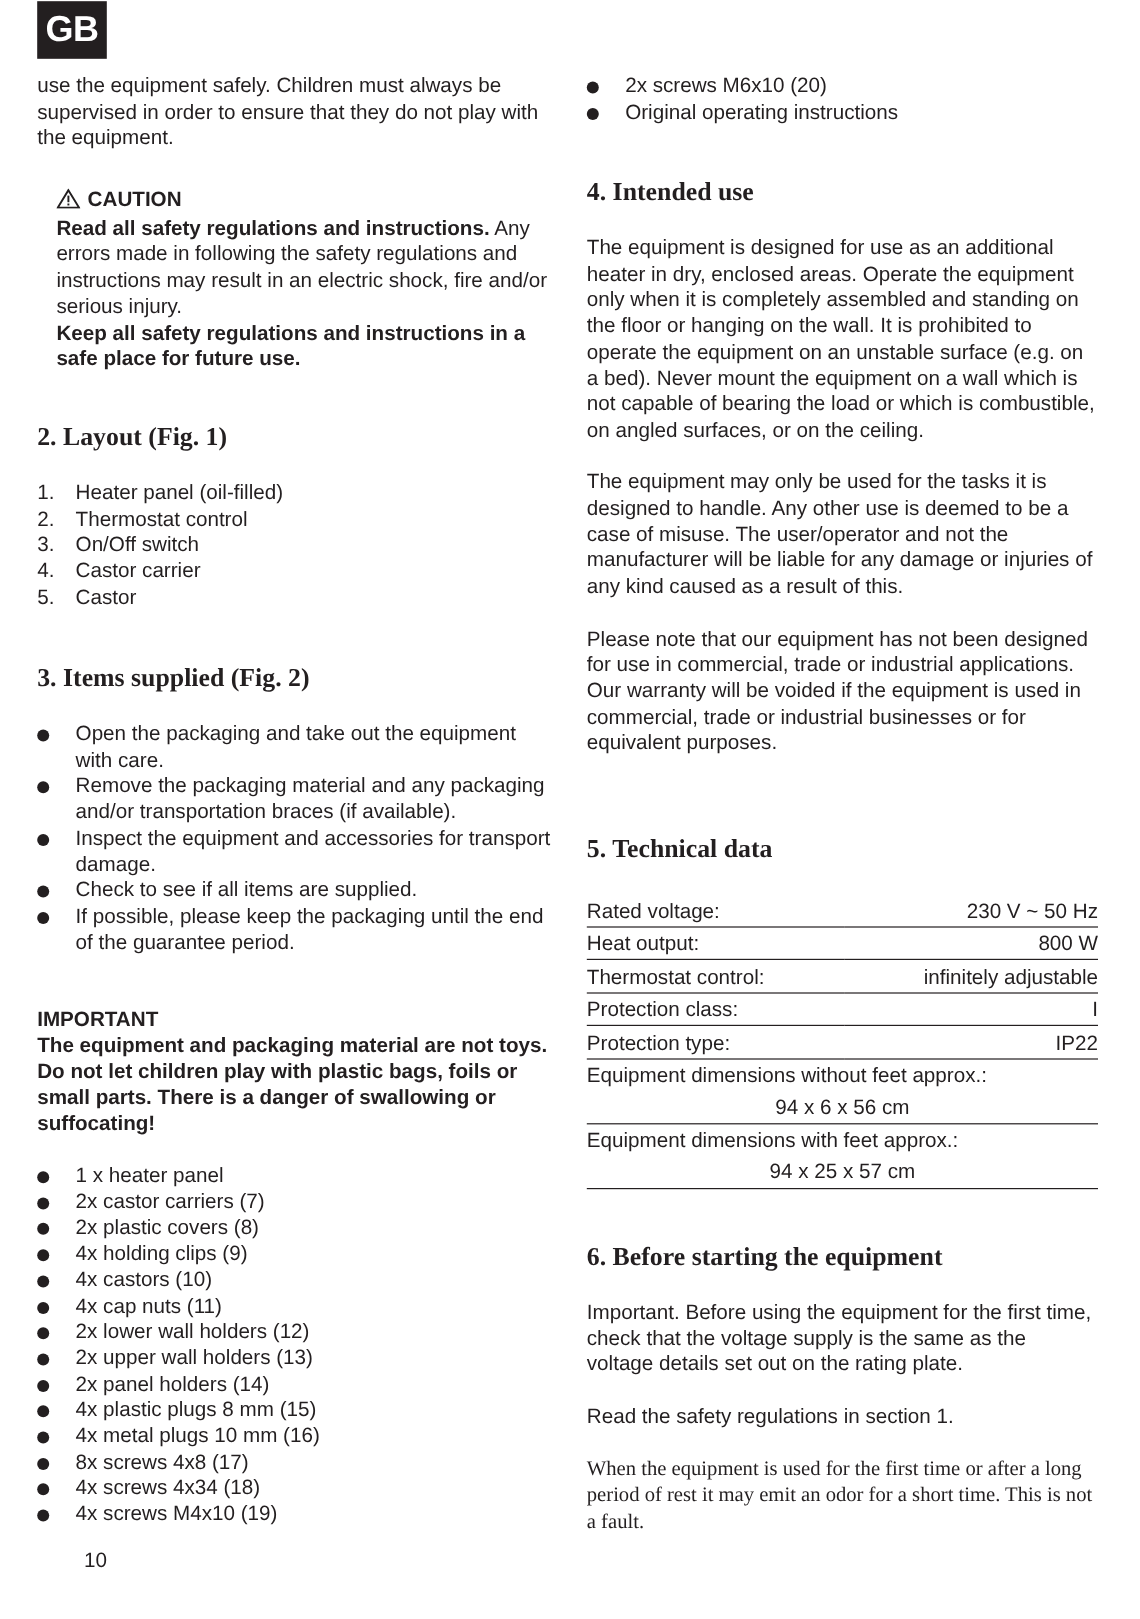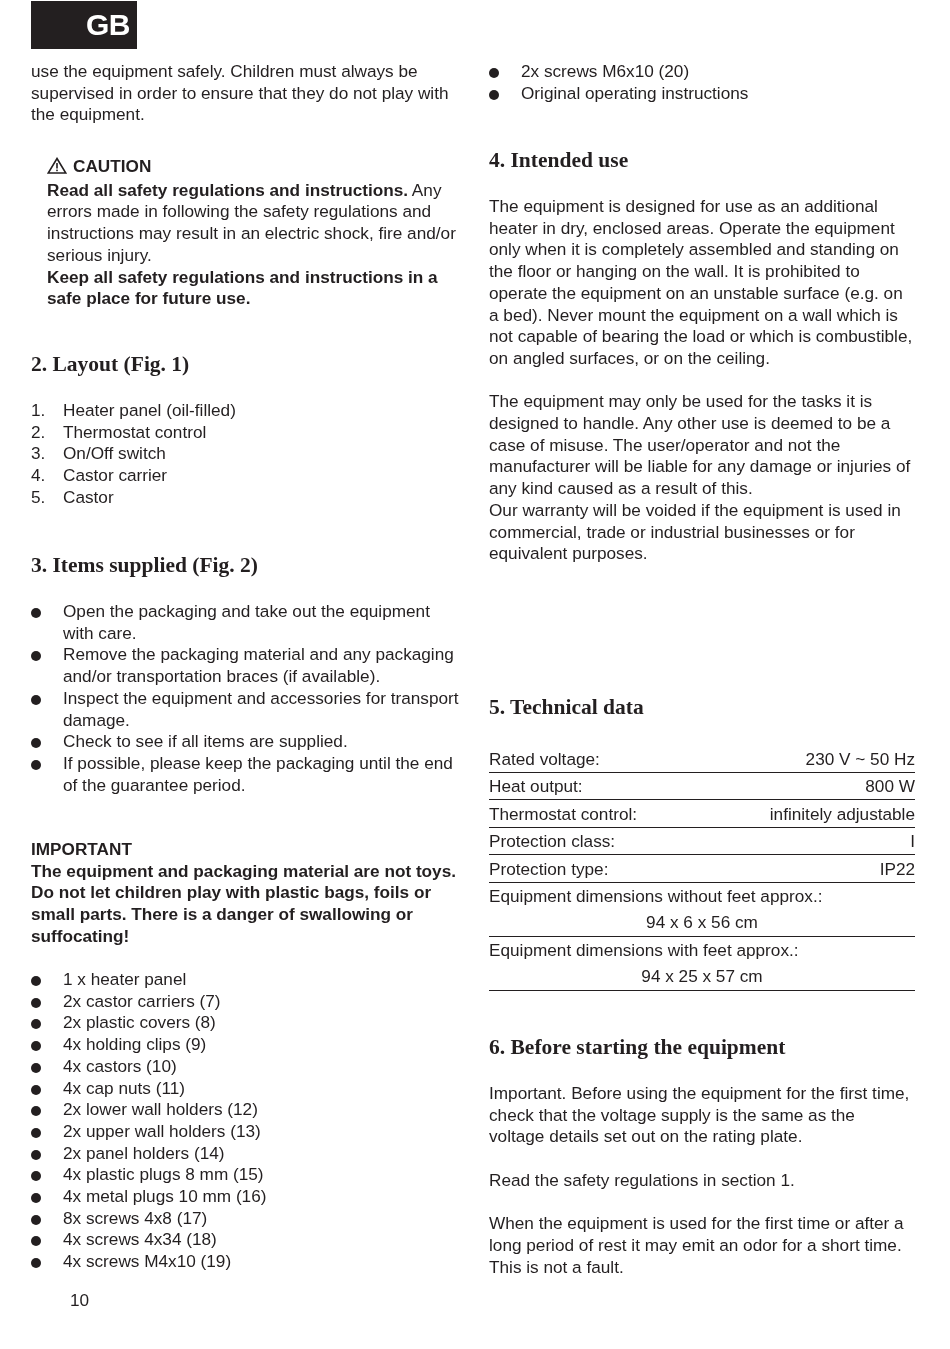--- a/index.html
+++ b/index.html
@@ -1,19 +1,19 @@
 <!DOCTYPE html>
 <html><head>
 <meta charset="utf-8">
 <style>
   html, body { margin:0; padding:0; background:#ffffff; }
   body { width:950px; height:1349px; position:relative; overflow:hidden;
          font-family:"Liberation Sans", sans-serif; color:#231f20; font-size:17.2px; line-height:21.7px; }
   .badge { position:absolute; left:31px; top:1px; width:58px; height:48px; background:#231f20; color:#fff;
-           font-weight:bold; font-size:30px; line-height:48px; text-align:center; letter-spacing:-0.5px;padding-left:48px; }
+           font-weight:bold; font-size:30px; line-height:48px; text-align:center; letter-spacing:-0.5px; }
   .col { position:absolute; top:0; }
   .left { left:31px; width:430px; }
   .right { left:489px; width:426px; }
   .blk { position:absolute; left:0; right:0; }
   p { margin:0; }
   .b { font-weight:bold; }
   h2 { margin:0; font-size:21.5px; font-weight:bold; line-height:26px; position:absolute; left:0;font-family:Liberation Serif, serif; }
   ol.num { list-style:none; margin:0; padding:0; }
   ol.num li { position:relative; padding-left:32px; }
   ol.num li .n { position:absolute; left:0; }
@@ -98,20 +98,21 @@
 <div class="col right">
   <ul class="bul blk" style="top:61px;" id="parts-cont-list">
       <li><span class="dot"></span><span>2x screws M6x10 (20)</span></li>
       <li><span class="dot"></span><span>Original operating instructions</span></li>
     </ul>
 
   <h2 style="top:147px;">4. Intended use</h2>
   <div class="blk" style="top:196px;">
     <p>The equipment is designed for use as an additional heater in dry, enclosed areas. Operate the equipment only when it is completely assembled and standing on the floor or hanging on the wall. It is prohibited to operate the equipment on an unstable surface (e.g. on a bed). Never mount the equipment on a wall which is not capable of bearing the load or which is combustible, on angled surfaces, or on the ceiling.</p>
     <p style="margin-top:21.7px;">The equipment may only be used for the tasks it is designed to handle. Any other use is deemed to be a case of misuse. The user/operator and not the manufacturer will be liable for any damage or injuries of any kind caused as a result of this.</p>
+    <p style="margin-top:21.7px;">Please note that our equipment has not been designed for use in commercial, trade or industrial applications.</p>
     <p>Our warranty will be voided if the equipment is used in commercial, trade or industrial businesses or for equivalent purposes.</p>
   </div>
 
   <h2 style="top:694px;">5. Technical data</h2>
   <div class="blk" style="top:745px;">
     <table class="spec" id="spec-table">
         <tbody id="spec-body">
           <tr>
             <td>Rated voltage:</td>
             <td class="v">230 V ~ 50 Hz</td>
@@ -143,15 +144,15 @@
           <div class="l">Equipment dimensions with feet approx.:</div>
           <div class="v">94 x 25 x 57 cm</div>
         </div>
       </div>
   </div>
 
   <h2 style="top:1034px;">6. Before starting the equipment</h2>
   <div class="blk" style="top:1083px;">
     <p>Important. Before using the equipment for the first time, check that the voltage supply is the same as the voltage details set out on the rating plate.</p>
     <p style="margin-top:21.7px;">Read the safety regulations in section 1.</p>
-    <p style="margin-top:21.7px;">When the equipment is used for the first time or after a long period of rest it may emit an odor for a short time. This is not a fault.</p>
+    <p style="margin-top:21.7px;font-family:Liberation Serif, serif;">When the equipment is used for the first time or after a long period of rest it may emit an odor for a short time. This is not a fault.</p>
   </div>
 </div>
 
 </body></html>

